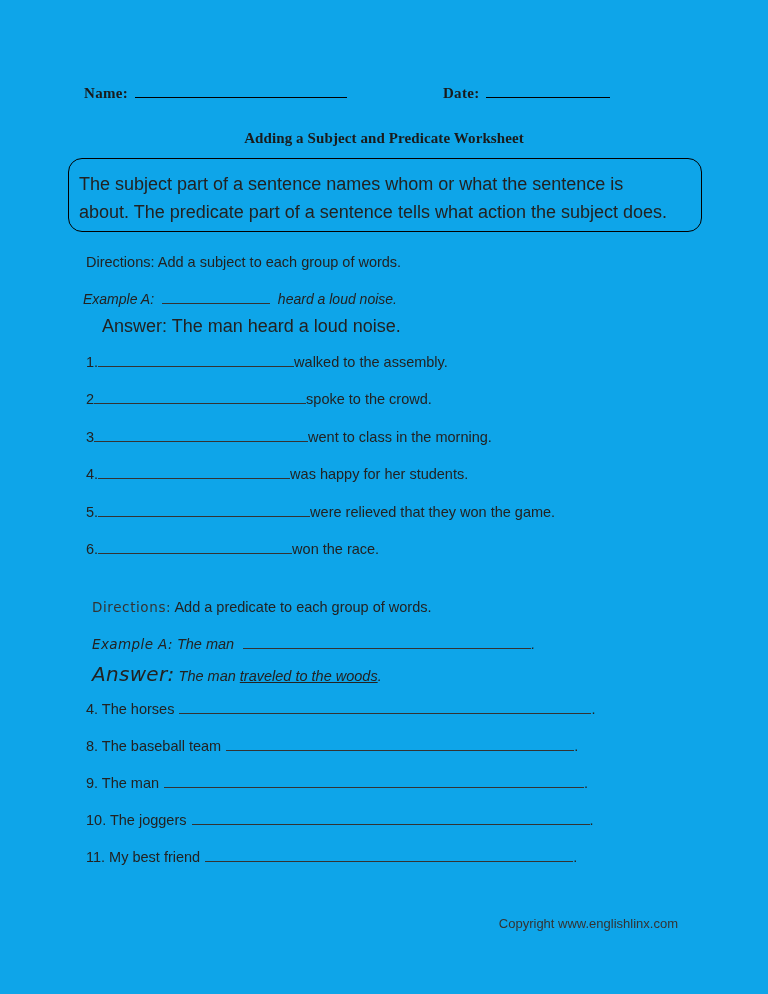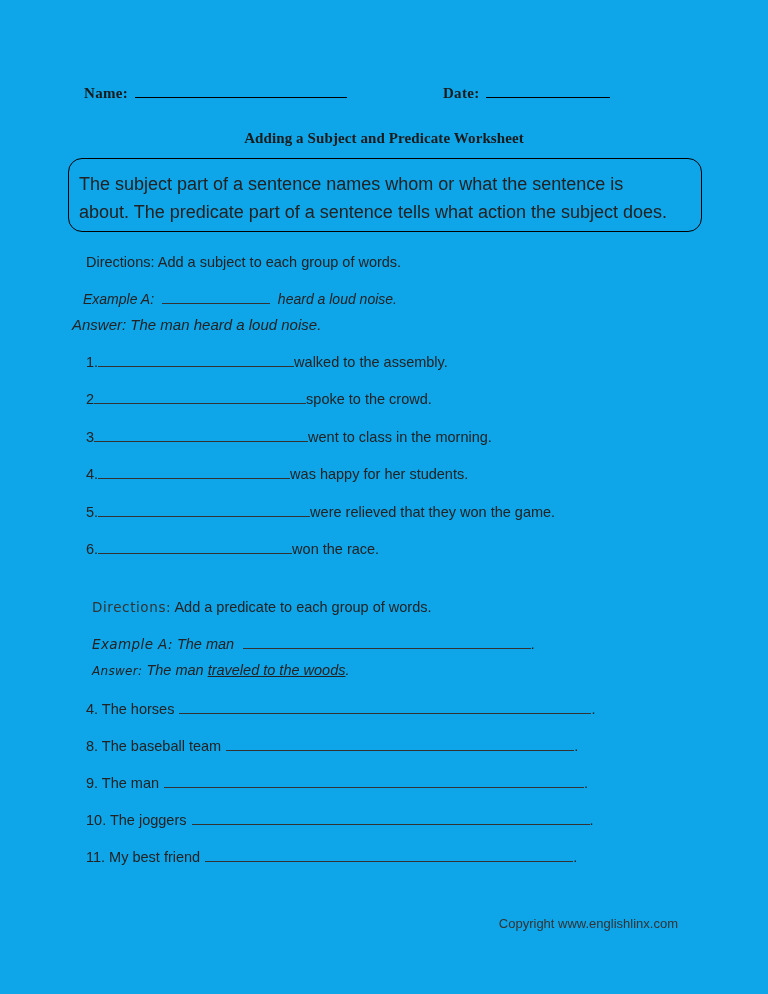--- a/index.html
+++ b/index.html
@@ -111,24 +111,23 @@
   .example-1 .ex-label { font-style: italic; }
   .ex-blank {
     display: inline-block;
     width: 108px;
     border-bottom: 1.4px solid #333;
     height: 12px;
     margin: 0 4px;
   }
   .answer-1 {
     position: absolute;
-    left: 72px;
+    left: 102px;
     top: 316px;
-    font-size: 15px;
-    font-style: italic;
+    font-size: 18px;
     color: #222;
   }
 
   
   .q1-list {
     position: absolute;
     left: 86px;
     top: 353px;
     width: 600px;
   }
@@ -190,21 +189,21 @@
     position: absolute;
     left: 92px;
     top: 662px;
     font-size: 14.5px;
     font-style: italic;
     color: #222;
     white-space: nowrap;
   }
   .ans2-label {
     font-family: "DejaVu Sans", sans-serif;
-    font-size: 12px;
+    font-size: 20px;
     font-style: italic;
     letter-spacing: 0.3px;
   }
   .ans2-underline {
     text-decoration: underline;
     font-style: italic;
   }
 
   
   .q2-list {

